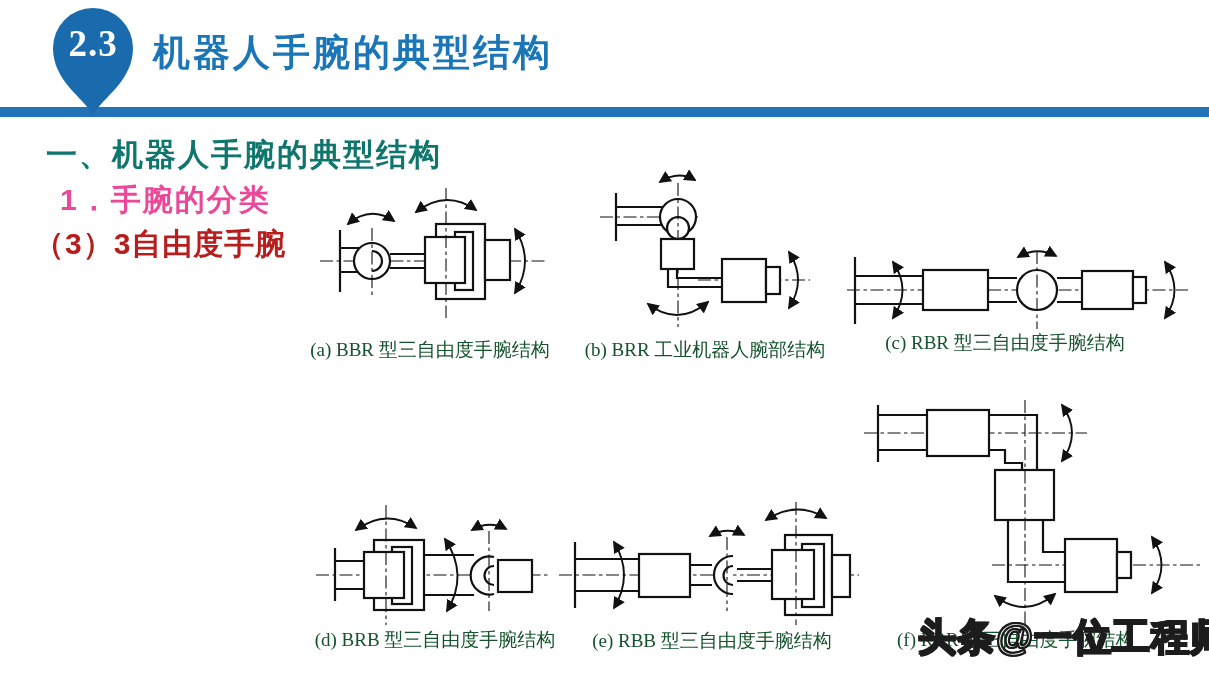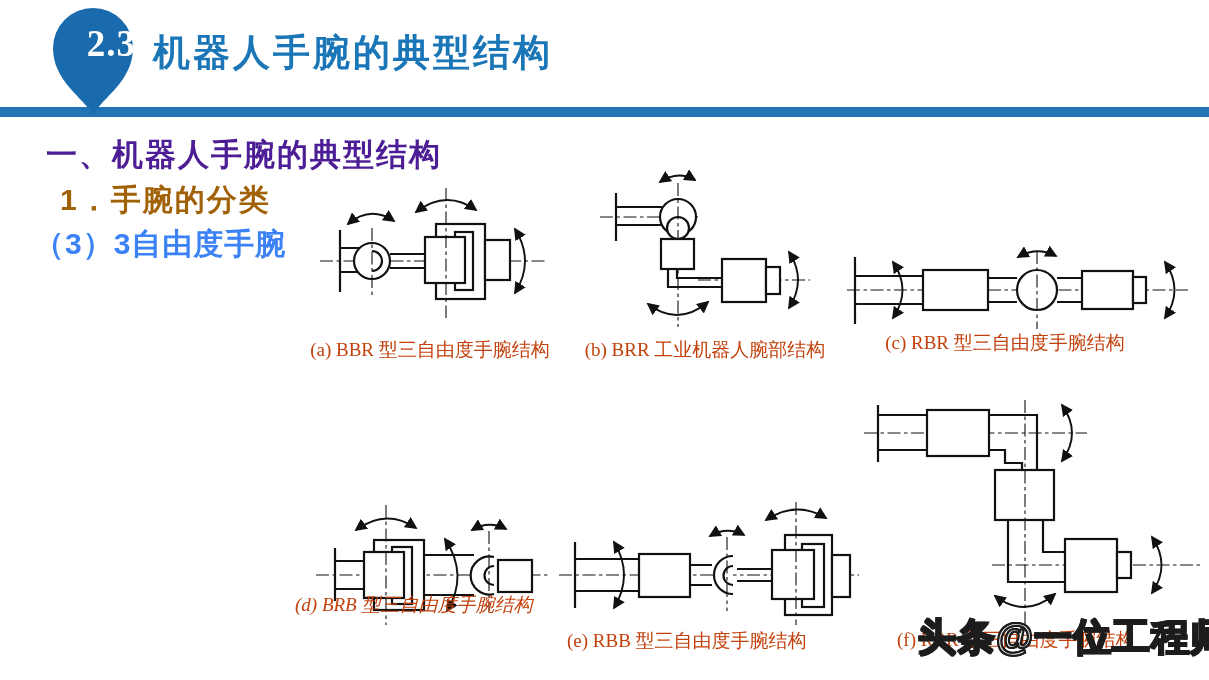--- a/index.html
+++ b/index.html
@@ -2,38 +2,38 @@
 <html><head>
 <meta charset="utf-8">
 <style>
   html,body{margin:0;padding:0;}
   body{width:1209px;height:680px;position:relative;background:#ffffff;overflow:hidden;
        font-family:"Liberation Sans",sans-serif;}
   .abs{position:absolute;}
 
   
   #pin{left:50px;top:5px;width:86px;height:112px;z-index:3;}
-  #pin-num{left:50px;top:22px;width:86px;text-align:right;z-index:4;
+  #pin-num{left:50px;top:22px;width:86px;text-align:center;z-index:4;
     font-family:"Liberation Serif",serif;font-weight:bold;font-size:37px;color:#ffffff;letter-spacing:1px;}
   #slide-title{left:153px;top:28px;font-family:"Liberation Serif",serif;font-weight:600;
     font-size:37px;color:#1b76b7;letter-spacing:3px;white-space:nowrap;}
   #header-rule{left:0;top:107px;width:1209px;height:10px;background:#2173b8;z-index:2;}
 
   
-  .h1{left:46px;top:134px;font-size:31px;font-weight:bold;color:#4c1d95;letter-spacing:2px;white-space:nowrap;}
-  .h2{left:60px;top:180px;font-size:30px;font-weight:bold;color:#a16207;letter-spacing:2px;white-space:nowrap;}
-  .h3{left:34px;top:224px;font-size:30px;font-weight:bold;color:#3b82f6;letter-spacing:1px;white-space:nowrap;}
-
-  
-  .cap{font-family:"Liberation Serif",serif;font-size:19px;color:#c2410c;white-space:nowrap;}
+  .h1{left:46px;top:134px;font-size:31px;font-weight:bold;color:#0f766e;letter-spacing:2px;white-space:nowrap;}
+  .h2{left:60px;top:180px;font-size:30px;font-weight:bold;color:#ec4899;letter-spacing:2px;white-space:nowrap;}
+  .h3{left:34px;top:224px;font-size:30px;font-weight:bold;color:#b91c1c;letter-spacing:1px;white-space:nowrap;}
+
+  
+  .cap{font-family:"Liberation Serif",serif;font-size:19px;color:#14532d;white-space:nowrap;}
   #cap-a{left:290px;top:337px;width:280px;text-align:center;}
   #cap-b{left:565px;top:337px;width:280px;text-align:center;}
   #cap-c{left:855px;top:330px;width:300px;text-align:center;}
-  #cap-d{left:295px;top:592px;width:280px;text-align:left;font-style:italic;}
-  #cap-e{left:567px;top:628px;width:290px;}
+  #cap-d{left:295px;top:627px;width:280px;text-align:center;}
+  #cap-e{left:567px;top:628px;width:290px;text-align:center;}
   #cap-f{left:897px;top:627px;width:320px;text-align:left;}
 
   
   #watermark{left:918px;top:612px;z-index:9;font-size:38px;font-weight:bold;color:#ffffff;
     letter-spacing:1px;white-space:nowrap;
     -webkit-text-stroke:2px #1c1c1c;
     text-shadow:1px 1px 0 #1c1c1c,-1px -1px 0 #1c1c1c,1px -1px 0 #1c1c1c,-1px 1px 0 #1c1c1c;}
 
   
   svg .fw{fill:#ffffff;stroke:#111;stroke-width:2.2;}

